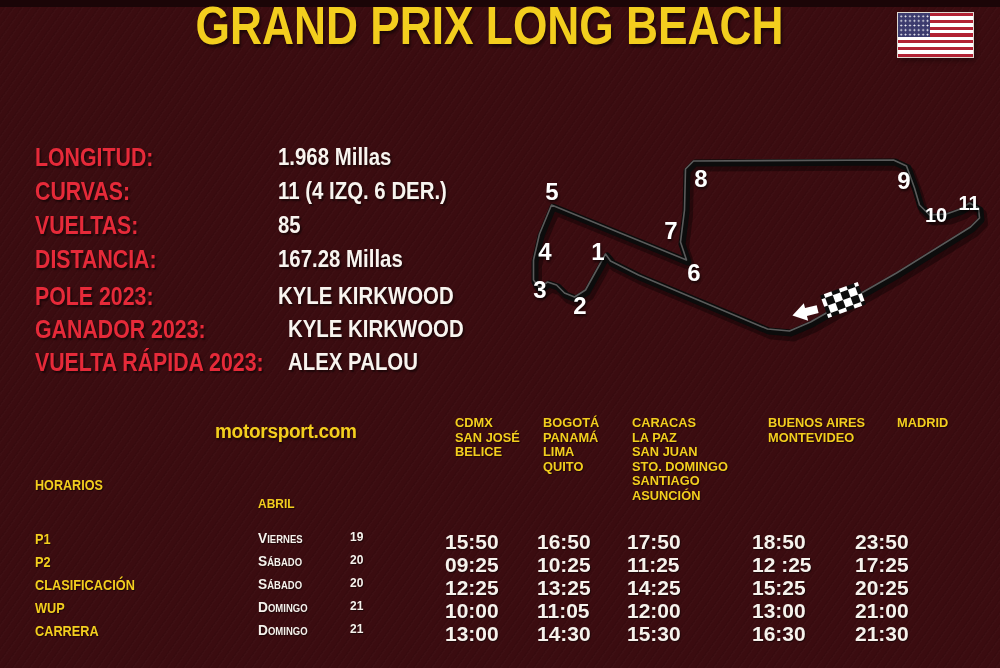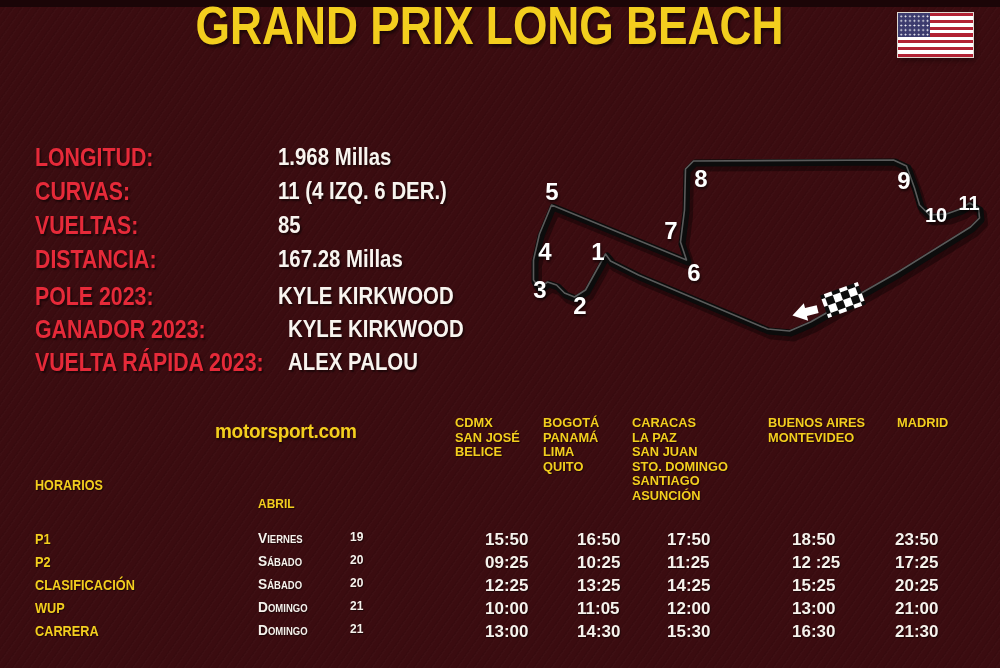--- a/index.html
+++ b/index.html
@@ -59,21 +59,21 @@
   .citycol{position:absolute;top:416px;font-size:13.5px;line-height:14.5px;font-weight:bold;color:#f3ce1e;
            transform:scaleX(.95);transform-origin:0 0;text-shadow:1px 1px 1px rgba(0,0,0,.5);}
   .citycol span{display:block;}
   .srow{position:absolute;left:35px;width:940px;height:20px;padding-left:18px;}
   .srow span{position:absolute;top:0;white-space:nowrap;}
   .c-session{left:0;font-size:15px;font-weight:bold;color:#f3ce1e;transform:scaleX(.85);transform-origin:0 50%;
              text-shadow:1px 1px 1px rgba(0,0,0,.5);}
   .c-day{left:223px;font-size:14.5px;font-weight:bold;color:#f6f2ec;font-variant:small-caps;
          transform:scaleX(.95);transform-origin:0 50%;text-shadow:1px 1px 1px rgba(0,0,0,.5);}
   .c-date{left:315px;font-size:12px;font-weight:bold;color:#f6f2ec;text-shadow:1px 1px 1px rgba(0,0,0,.5);}
-  .c-t{font-size:17px;font-weight:bold;color:#f6f2ec;text-shadow:1px 1px 1px rgba(0,0,0,.5);margin-left:40px;}
+  .c-t{font-size:21px;font-weight:bold;color:#f6f2ec;text-shadow:1px 1px 1px rgba(0,0,0,.5);}
   .t0{left:410px;} .t1{left:502px;} .t2{left:592px;} .t3{left:717px;} .t4{left:820px;}
 </style>
 </head>
 <body>
 
 <div class="canvas">
   <div class="topstrip"></div>
 
 
   <div class="titlewrap">

